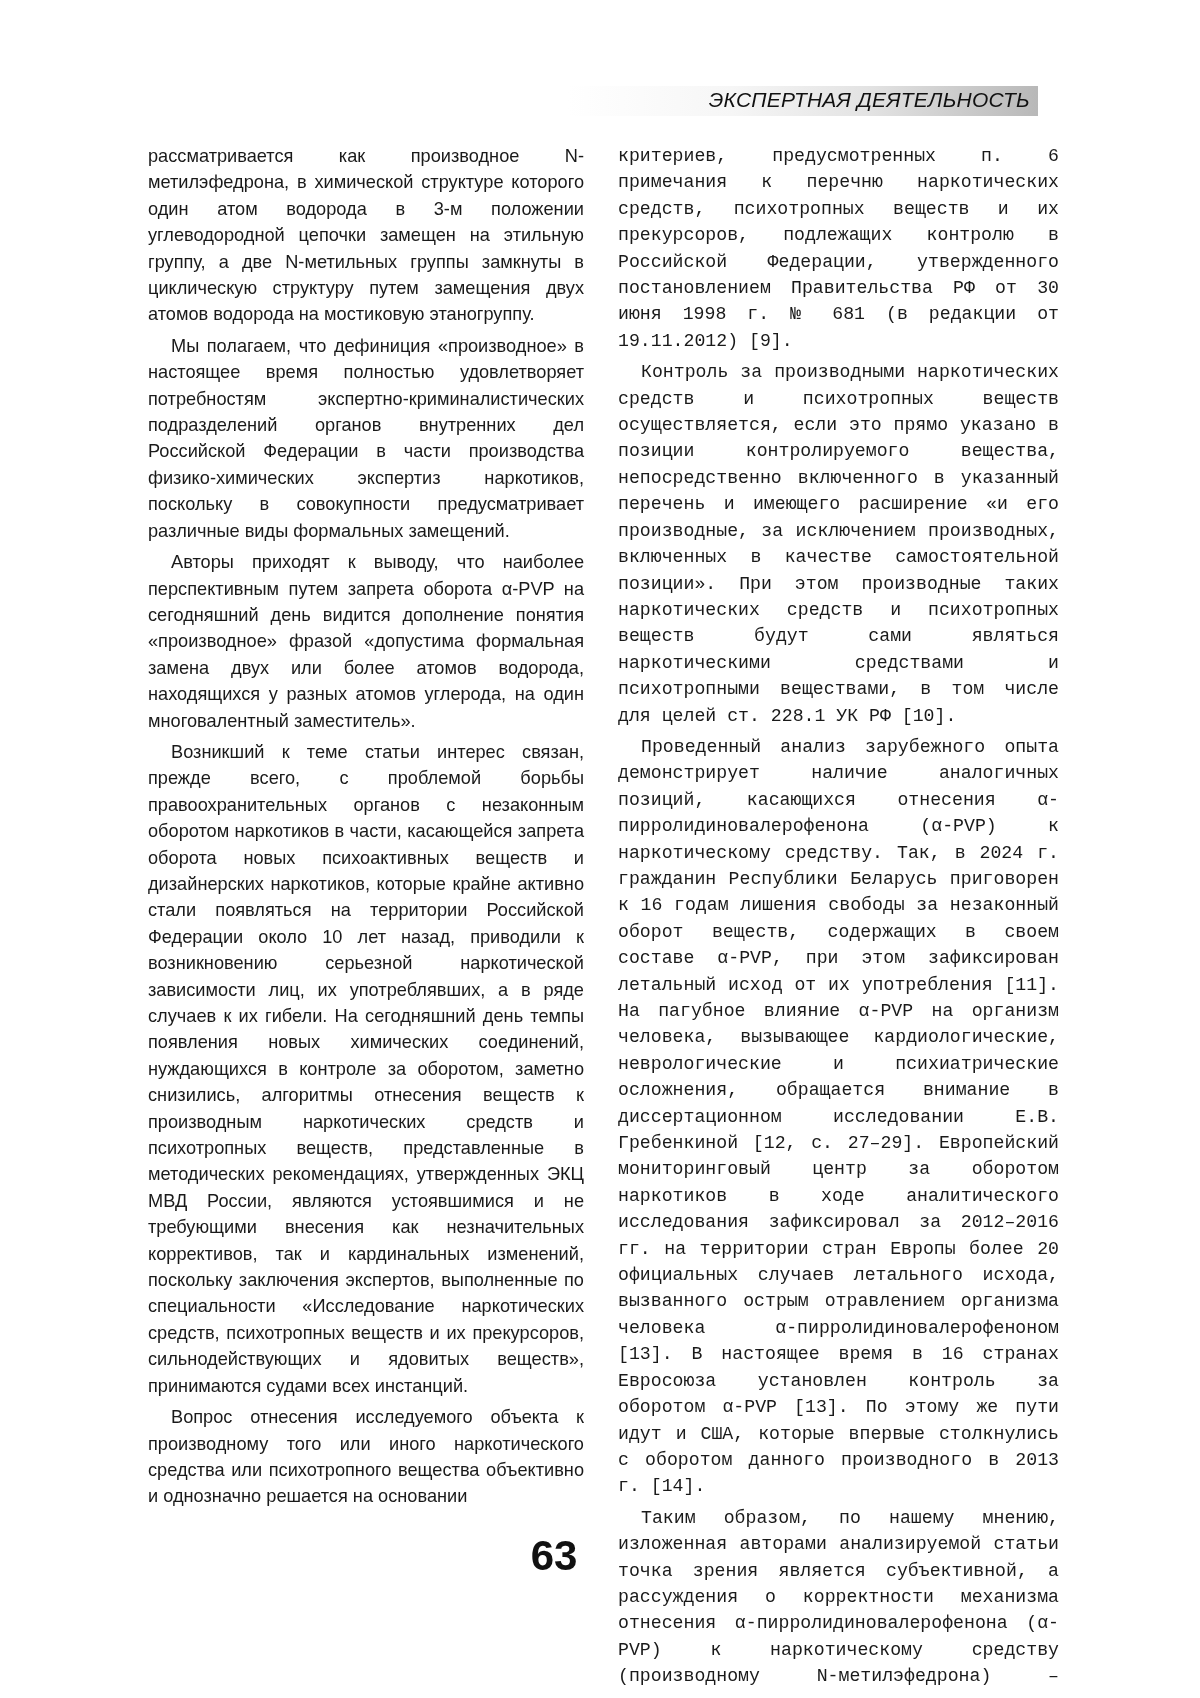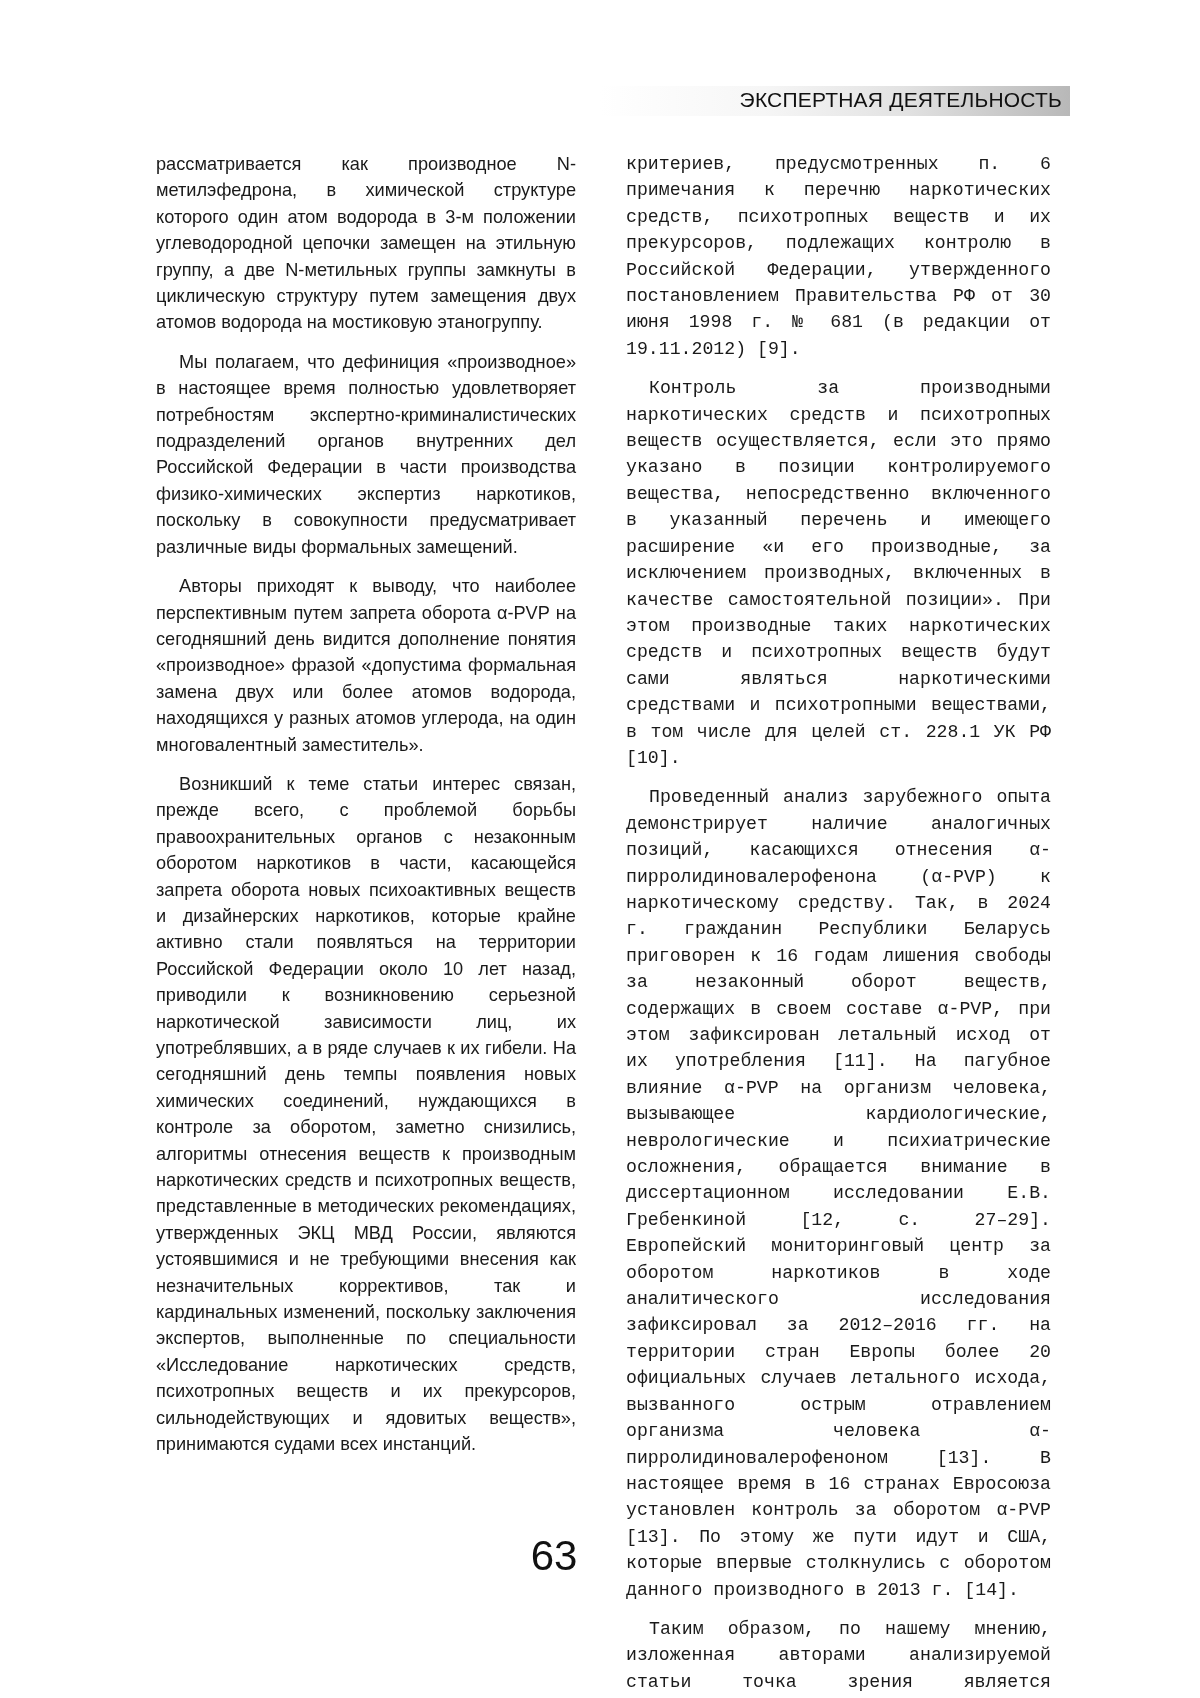--- a/index.html
+++ b/index.html
@@ -1,50 +1,52 @@
 <!DOCTYPE html>
 <html><head>
 <meta charset="utf-8">
 <style>
   html, body { margin: 0; padding: 0; background: #ffffff; }
   body { width: 1200px; height: 1698px; position: relative; overflow: hidden;
          font-family: "Liberation Sans", sans-serif; color: #1a1a1a; }
   .header-band {
-    position: absolute; left: 600px; top: 86px; width: 470px; height: 30px;
+    position: absolute; left: 568px; top: 86px; width: 470px; height: 30px;
     background: linear-gradient(to right, #ffffff 0%, #f6f6f6 35%, #e2e2e2 65%, #b8b8b8 100%);
+    font-style: italic;
   }
   .header-title {
     position: absolute; right: 8px; top: 2px;
     font-size: 21px; letter-spacing: 0.2px; color: #111; white-space: nowrap;
   }
   .col {
     position: absolute; top: 138px; font-size: 18.2px; line-height: 26.4px;
     text-align: justify; hyphens: manual;
   }
   .col-left { left: 143px; width: 446px; }
   .col-right { left: 613px; width: 451px; font-family: Liberation Mono, monospace; }
-  .col p { margin: 13px; text-indent: 23px; }
+  .col p { margin: 5px; text-indent: 23px; }
   .col p.cont { text-indent: 0; }
   .page-number {
     position: absolute; left: 0; width: 1108px; top: 1532px; text-align: center;
-    font-weight: normal; font-size: 42px; color: #111;
+    font-weight: bold; font-size: 42px; color: #111;
   }
 </style>
 </head>
 <body>
 
 <div class="header-band">
   <span class="header-title">ЭКСПЕРТНАЯ ДЕЯТЕЛЬНОСТЬ</span>
 </div>
 
 <div class="col col-left">
   <p class="cont">рассматривается как производное N-метилэфедрона, в химической структуре которого один атом водорода в 3-м положении углеводородной цепочки замещен на этильную группу, а две N-метильных группы замкнуты в циклическую структуру путем замещения двух атомов водорода на мостиковую этаногруппу.</p>
   <p>Мы полагаем, что дефиниция «производное» в настоящее время полностью удовлетворяет потребностям экспертно-криминалистических подразделений органов внутренних дел Российской Федерации в части производства физико-химических экспертиз наркотиков, поскольку в совокупности предусматривает различные виды формальных замещений.</p>
   <p>Авторы приходят к выводу, что наиболее перспективным путем запрета оборота α-PVP на сегодняшний день видится дополнение понятия «производное» фразой «допустима формальная замена двух или более атомов водорода, находящихся у разных атомов углерода, на один многовалентный заместитель».</p>
   <p>Возникший к теме статьи интерес связан, прежде всего, с проблемой борьбы правоохранительных органов с незаконным оборотом наркотиков в части, касающейся запрета оборота новых психоактивных веществ и дизайнерских наркотиков, которые крайне активно стали появляться на территории Российской Федерации около 10 лет назад, приводили к возникновению серьезной наркотической зависимости лиц, их употреблявших, а в ряде случаев к их гибели. На сегодняшний день темпы появления новых химических соединений, нуждающихся в контроле за оборотом, заметно снизились, алгоритмы отнесения веществ к производным наркотических средств и психотропных веществ, представленные в методических рекомендациях, утвержденных ЭКЦ МВД России, являются устоявшимися и не требующими внесения как незначительных коррективов, так и кардинальных изменений, поскольку заключения экспертов, выполненные по специальности «Исследование наркотических средств, психотропных веществ и их прекурсоров, сильнодействующих и ядовитых веществ», принимаются судами всех инстанций.</p>
+  <p>Вопрос отнесения исследуемого объекта к производному того или иного наркотического средства или психотропного вещества объективно и однозначно решается на основании</p>
 </div>
 
 <div class="col col-right">
   <p class="cont">критериев, предусмотренных п. 6 примечания к перечню наркотических средств, психотропных веществ и их прекурсоров, подлежащих контролю в Российской Федерации, утвержденного постановлением Правительства РФ от 30 июня 1998 г. № 681 (в редакции от 19.11.2012) [9].</p>
   <p>Контроль за производными наркотических средств и психотропных веществ осуществляется, если это прямо указано в позиции контролируемого вещества, непосредственно включенного в указанный перечень и имеющего расширение «и его производные, за исключением производных, включенных в качестве самостоятельной позиции». При этом производные таких наркотических средств и психотропных веществ будут сами являться наркотическими средствами и психотропными веществами, в том числе для целей ст. 228.1 УК РФ [10].</p>
   <p>Проведенный анализ зарубежного опыта демонстрирует наличие аналогичных позиций, касающихся отнесения α-пирролидиновалерофенона (α-PVP) к наркотическому средству. Так, в 2024 г. гражданин Республики Беларусь приговорен к 16 годам лишения свободы за незаконный оборот веществ, содержащих в своем составе α-PVP, при этом зафиксирован летальный исход от их употребления [11]. На пагубное влияние α-PVP на организм человека, вызывающее кардиологические, неврологические и психиатрические осложнения, обращается внимание в диссертационном исследовании Е.В. Гребенкиной [12, с. 27–29]. Европейский мониторинговый центр за оборотом наркотиков в ходе аналитического исследования зафиксировал за 2012–2016 гг. на территории стран Европы более 20 официальных случаев летального исхода, вызванного острым отравлением организма человека α-пирролидиновалерофеноном [13]. В настоящее время в 16 странах Евросоюза установлен контроль за оборотом α-PVP [13]. По этому же пути идут и США, которые впервые столкнулись с оборотом данного производного в 2013 г. [14].</p>
   <p>Таким образом, по нашему мнению, изложенная авторами анализируемой статьи точка зрения является субъективной, а рассуждения о корректности механизма отнесения α-пирролидиновалерофенона (α-PVP) к наркотическому средству (производному N-метилэфедрона) – несостоятельными.</p>
 </div>
 
 <div class="page-number">63</div>

